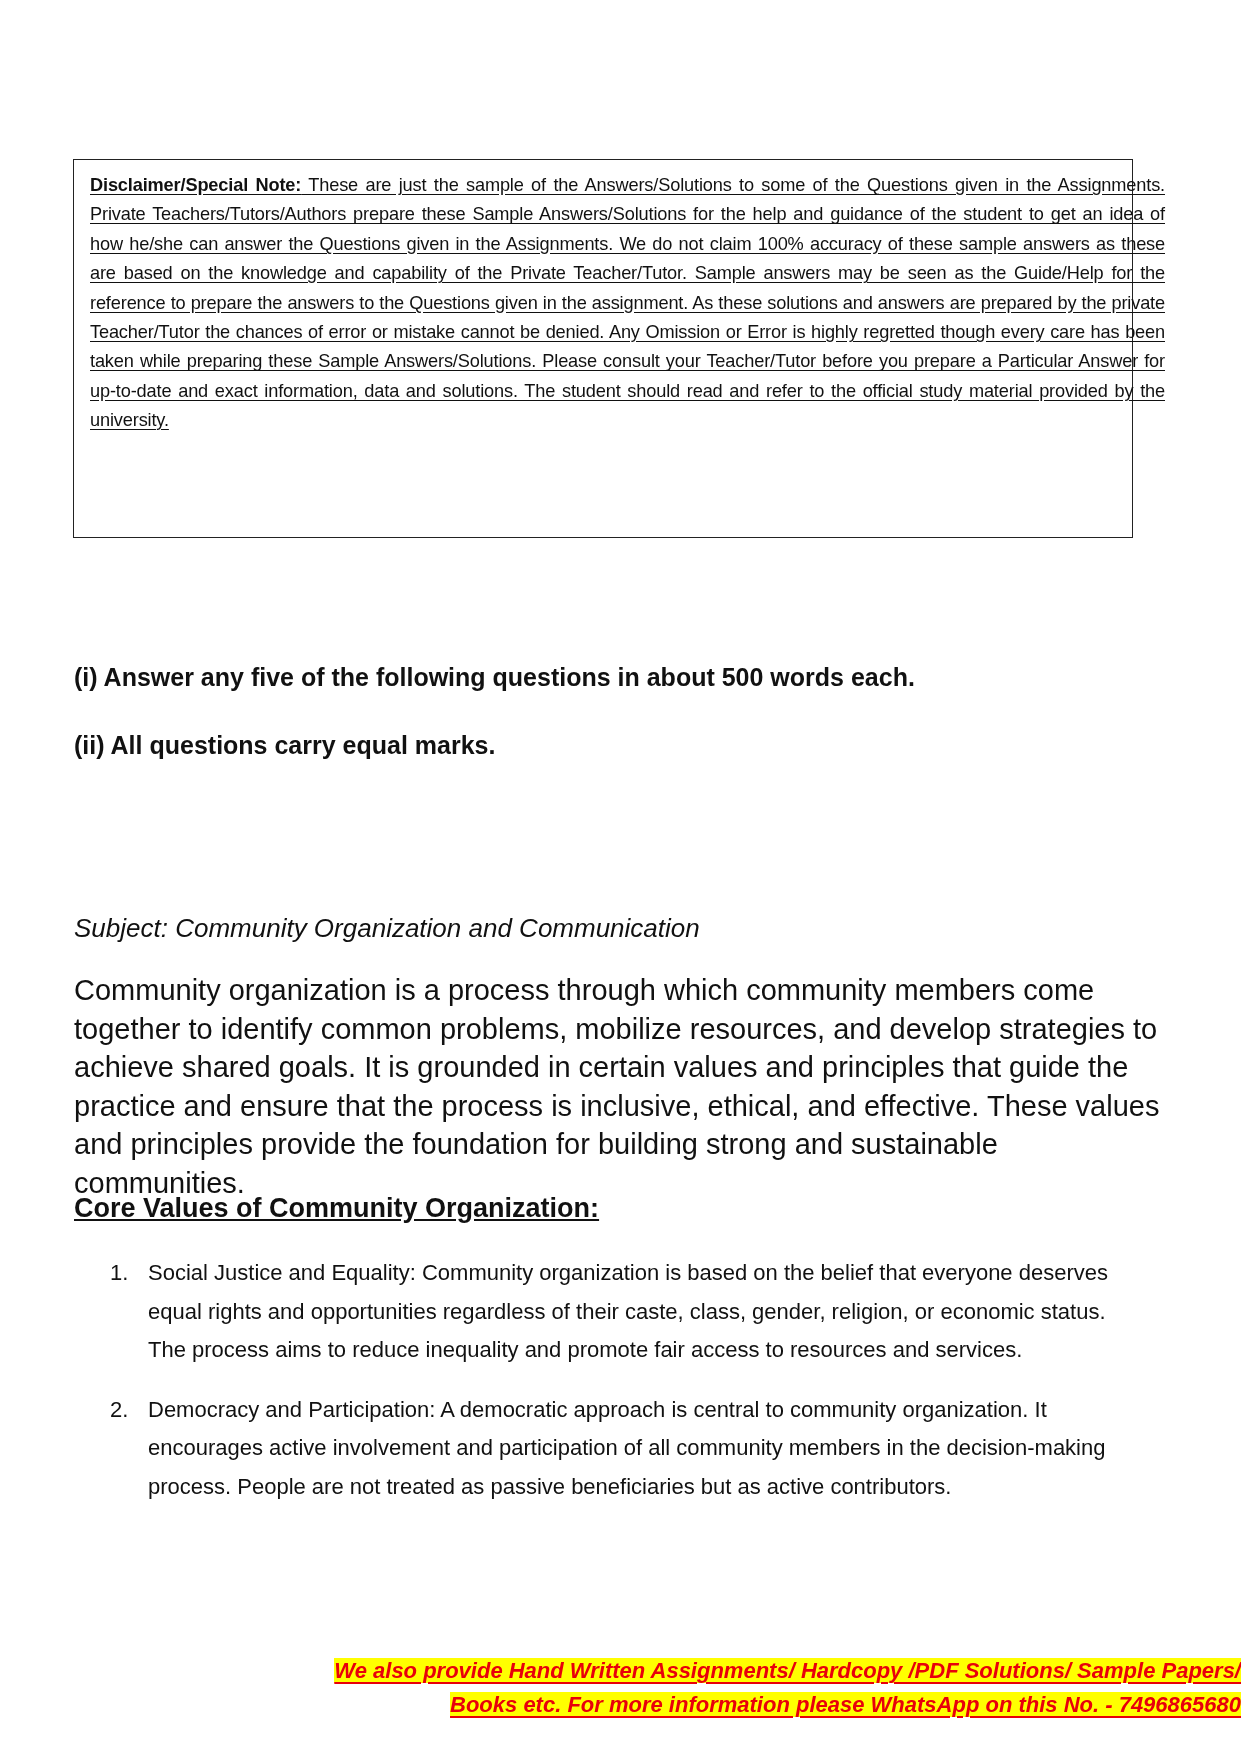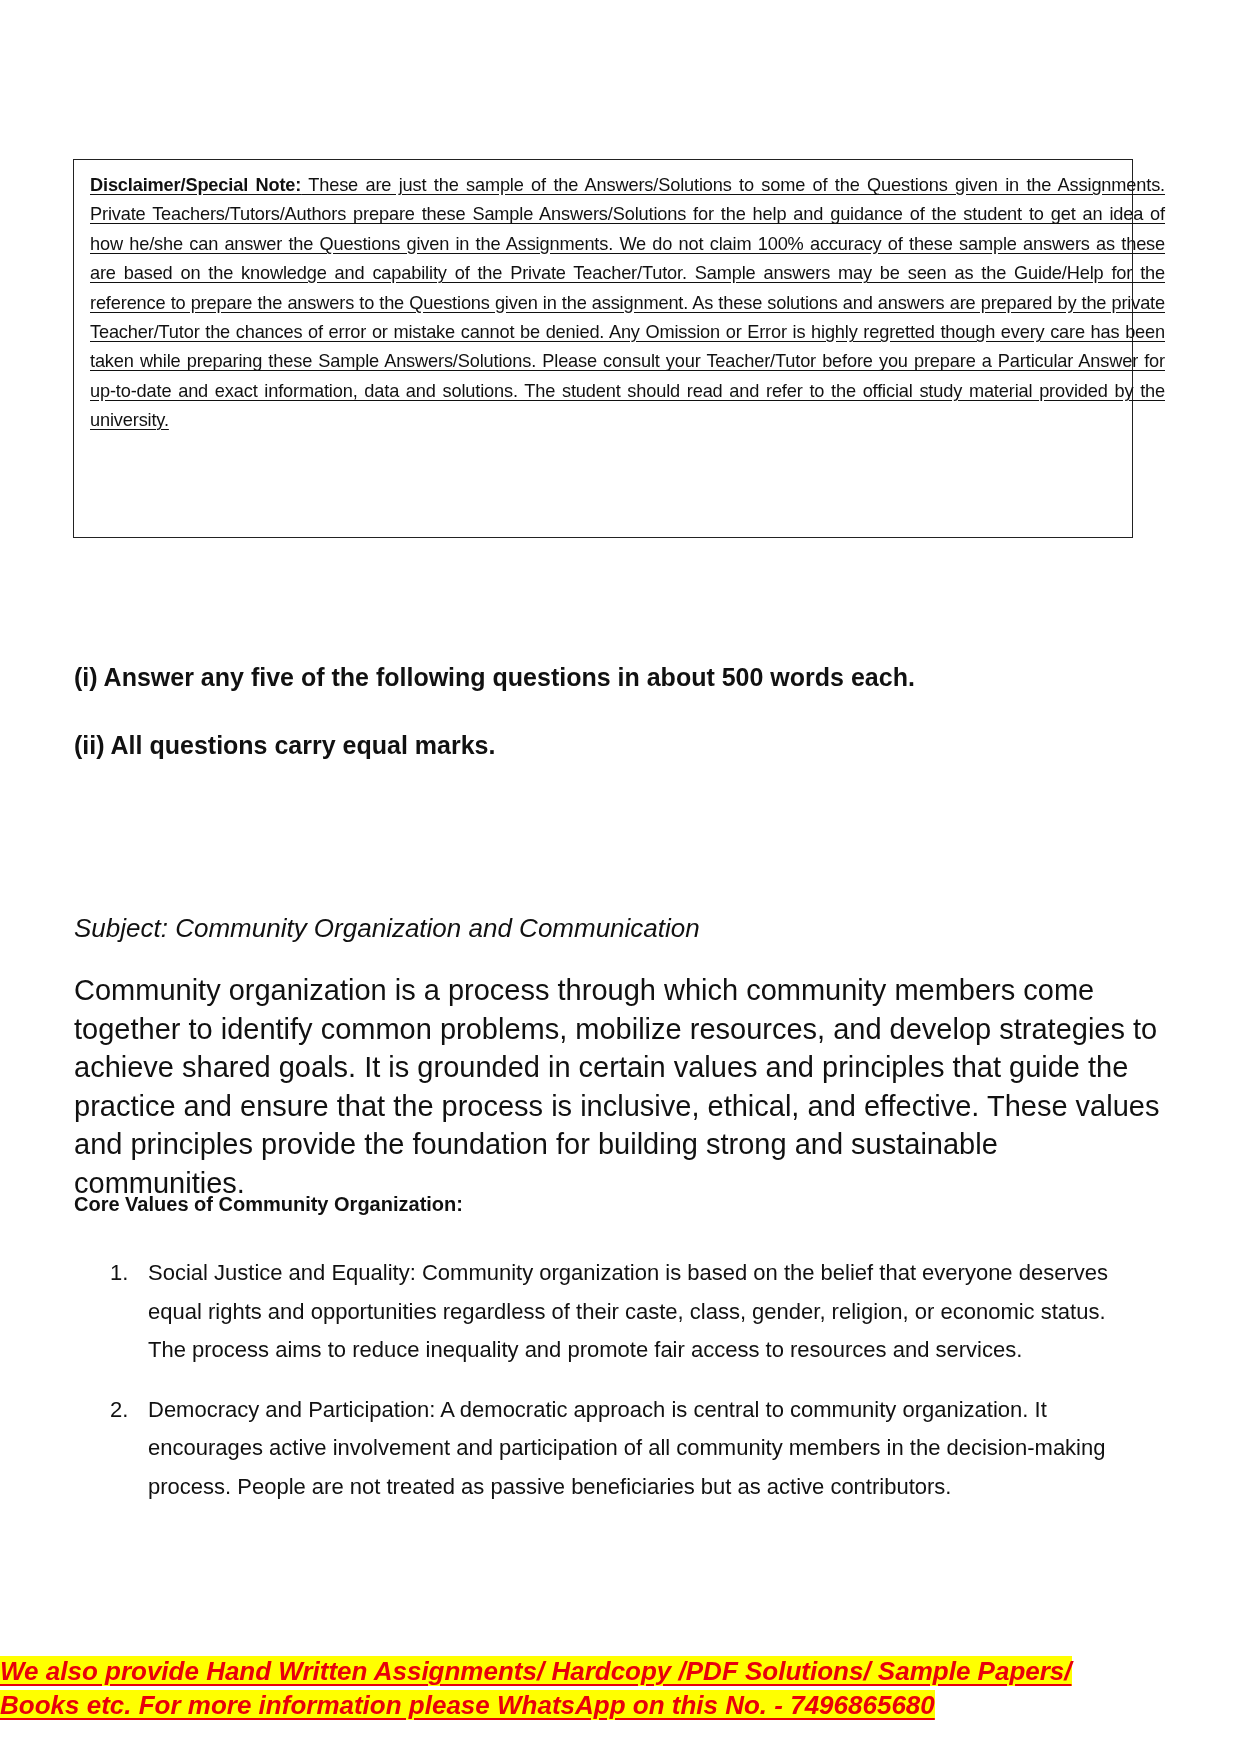--- a/index.html
+++ b/index.html
@@ -19,29 +19,29 @@
   .note-i { top: 663px; }
   .note-ii { top: 731px; }
   .q1 { top: 800px; }
 
   .ans-head { position: absolute; left: 74px; top: 872px; font-size: 20.5px; font-weight: bold; }
   .ans-head .ans-prefix { font-size: 26px; font-weight: normal; }
   .subject { position: absolute; left: 74px; top: 913px; font-size: 26px; font-style: italic; }
 
   .intro-para { position: absolute; left: 74px; top: 971px; width: 1100px; font-size: 29px; line-height: 38.6px; }
 
-  .core-head { position: absolute; left: 74px; top: 1193px; font-size: 20px; font-weight: bold; }
+  .core-head { position: absolute; left: 74px; top: 1193px; font-size: 27px; font-weight: bold; text-decoration: underline; }
 
   .value-list { position: absolute; left: 74px; top: 1254px; width: 1060px; margin: 0; padding: 0; list-style: none; }
   .value-item { position: relative; padding-left: 74px; font-size: 22px; line-height: 38.6px; margin-bottom: 21px; width: 1000px; }
   .value-num { position: absolute; left: 36px; top: 0; }
   .value-title { font-weight: normal; }
 
-  .promo { position: absolute; left: 0; width: 1241px; text-align: left; top: 1654px;
-           font-size: 26px; font-style: italic; font-weight: bold; color: #e8000b; line-height: 34px; }
+  .promo { position: absolute; left: 0; width: 1241px; text-align: right; top: 1654px;
+           font-size: 22px; font-style: italic; font-weight: bold; color: #e8000b; line-height: 34px; }
   .promo span { background: #ffff00; text-decoration: underline; text-decoration-color: #e8000b;
                 text-underline-offset: 4px; text-decoration-thickness: 2px; }
 </style>
 </head>
 <body>
 
 <div class="page">
 
   <div class="disclaimer-box">
     <div class="disclaimer-text"><b>Disclaimer/Special Note:</b><span> These are just the sample of the Answers/Solutions to some of the Questions given in the Assignments. Private Teachers/Tutors/Authors prepare these Sample Answers/Solutions for the help and guidance of the student to get an idea of how he/she can answer the Questions given in the Assignments. We do not claim 100% accuracy of these sample answers as these are based on the knowledge and capability of the Private Teacher/Tutor. Sample answers may be seen as the Guide/Help for the reference to prepare the answers to the Questions given in the assignment. As these solutions and answers are prepared by the private Teacher/Tutor the chances of error or mistake cannot be denied. Any Omission or Error is highly regretted though every care has been taken while preparing these Sample Answers/Solutions. Please consult your Teacher/Tutor before you prepare a Particular Answer for up-to-date and exact information, data and solutions. The student should read and refer to the official study material provided by the university.</span></div>

